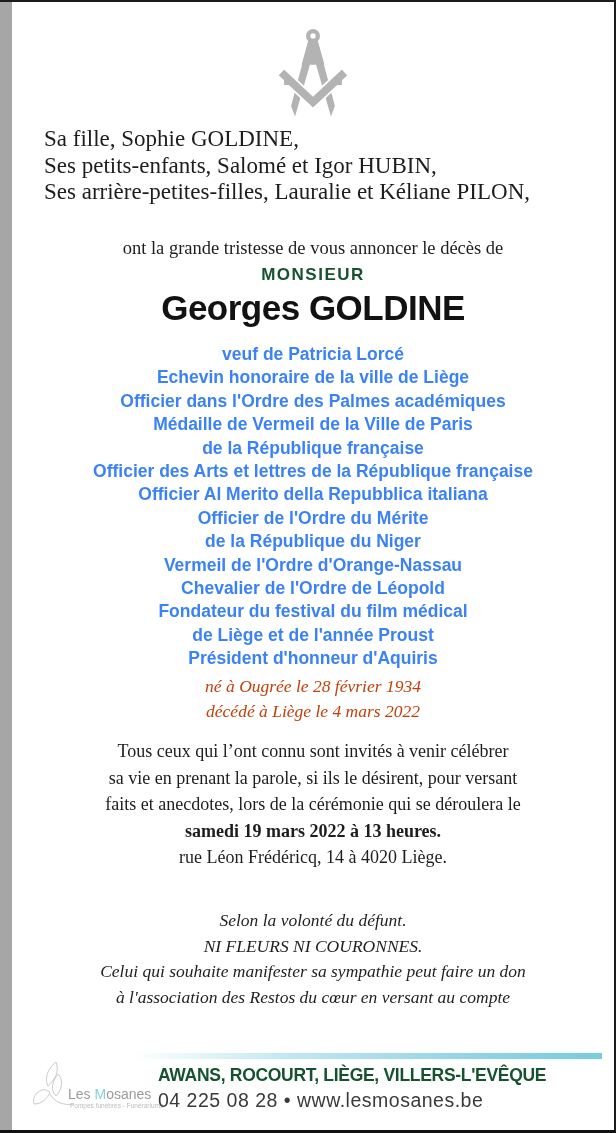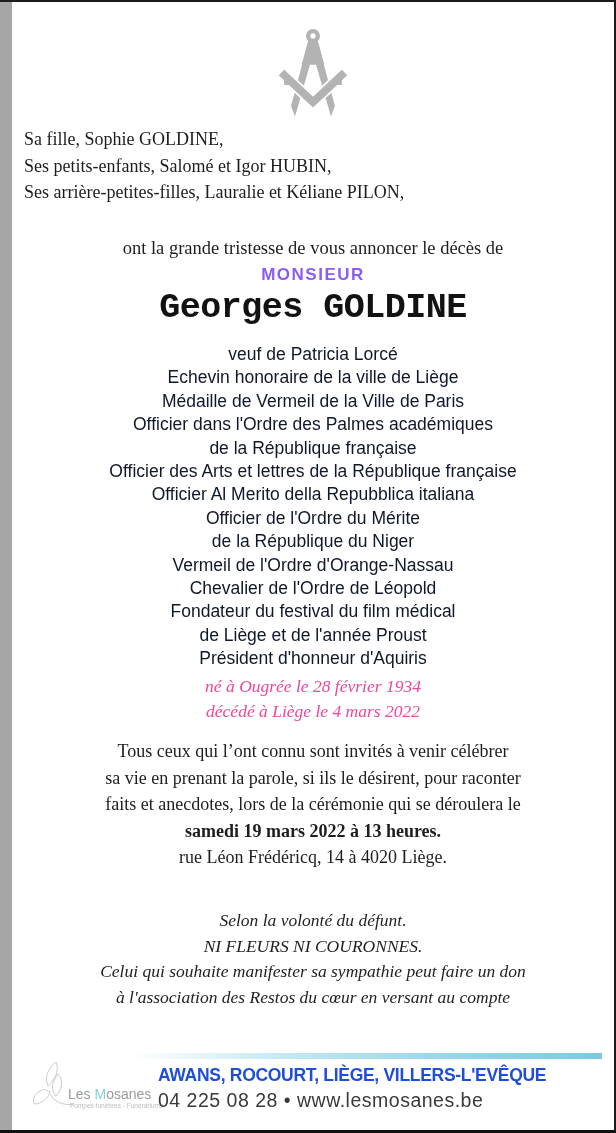--- a/index.html
+++ b/index.html
@@ -17,61 +17,61 @@
   }
   .edge-strip{
     position:absolute;left:0;top:0;width:12px;height:100%;
     background:#a6a6a6;
   }
   .abs{position:absolute;left:12px;right:0;}
   .center{text-align:center;}
 
   .icon-wrap{top:26px;display:flex;justify-content:center;}
 
-  .family{top:124px;padding-left:12px;font-size:18px;line-height:26.5px;font-family:Liberation Serif, serif;}
+  .family{top:124px;padding-left:32px;font-size:23px;line-height:26.5px;font-family:Liberation Serif, serif;}
 
   .announce{top:236px;font-size:18.5px;}
 
   .civility{
     top:263px;
     font-family:"Liberation Sans","DejaVu Sans",sans-serif;
-    font-weight:bold;font-size:17px;letter-spacing:1.5px;color:#8b5cf6;
+    font-weight:bold;font-size:17px;letter-spacing:1.5px;color:#14532d;
   }
   .deceased{
     top:286px;
-    font-family:Liberation Mono, monospace;
+    font-family:Liberation Sans, sans-serif;
     font-weight:bold;font-size:35px;letter-spacing:-0.5px;color:#121212;
   }
   .honors{
     top:341px;
     font-family:"Liberation Sans","DejaVu Sans",sans-serif;
-    font-weight:normal;font-size:17.5px;line-height:23.4px;color:#0f172a;
+    font-weight:bold;font-size:17.5px;line-height:23.4px;color:#3b82f6;
   }
   .dates{
     top:672px;
-    font-style:italic;font-size:17.5px;line-height:25px;color:#ec4899;
+    font-style:italic;font-size:17.5px;line-height:25px;color:#c2410c;
   }
   .ceremony{
     top:736px;font-size:18px;line-height:26.5px;
   }
   .ceremony .bold-date{font-weight:bold;}
   .wishes{
     top:906px;font-style:italic;font-size:17.5px;line-height:25.5px;color:#1f1f1f;
   }
 
   .footer-bar{
     position:absolute;top:1051px;left:130px;width:472px;height:6px;
     background:linear-gradient(to right, rgba(255,255,255,0) 0%, #bfe7f1 35%, #8ed3e6 75%, #79cbe0 100%);
   }
   .footer-text{
     position:absolute;left:158px;top:1061px;width:450px;
     font-family:"Liberation Sans","DejaVu Sans",sans-serif;
   }
   .footer-cities{
-    font-weight:bold;font-size:17.5px;letter-spacing:-0.3px;color:#1d4ed8;line-height:24px;
+    font-weight:bold;font-size:17.5px;letter-spacing:-0.3px;color:#14532d;line-height:24px;
   }
   .footer-contact{
     font-size:19.5px;color:#3a3a3a;letter-spacing:0.5px;line-height:26px;
   }
   .logo{
     position:absolute;left:28px;top:1054px;width:130px;height:64px;
   }
   .logo-name{
     position:absolute;left:40px;top:30px;
     font-family:"Liberation Sans","DejaVu Sans",sans-serif;
@@ -113,42 +113,42 @@
     <div>Ses arrière-petites-filles, Lauralie et Kéliane PILON,</div>
   </div>
 
   <div class="abs center announce">ont la grande tristesse de vous annoncer le décès de</div>
   <div class="abs center civility">MONSIEUR</div>
   <div class="abs center deceased">Georges GOLDINE</div>
 
   <div class="abs center honors">
     <div>veuf de Patricia Lorcé</div>
     <div>Echevin honoraire de la ville de Liège</div>
+    <div>Officier dans l'Ordre des Palmes académiques</div>
     <div>Médaille de Vermeil de la Ville de Paris</div>
-    <div>Officier dans l'Ordre des Palmes académiques</div>
     <div>de la République française</div>
     <div>Officier des Arts et lettres de la République française</div>
     <div>Officier Al Merito della Repubblica italiana</div>
     <div>Officier de l'Ordre du Mérite</div>
     <div>de la République du Niger</div>
     <div>Vermeil de l'Ordre d'Orange-Nassau</div>
     <div>Chevalier de l'Ordre de Léopold</div>
     <div>Fondateur du festival du film médical</div>
     <div>de Liège et de l'année Proust</div>
     <div>Président d'honneur d'Aquiris</div>
   </div>
 
   <div class="abs center dates">
     <div>né à Ougrée le 28 février 1934</div>
     <div>décédé à Liège le 4 mars 2022</div>
   </div>
 
   <div class="abs center ceremony">
     <div>Tous ceux qui l’ont connu sont invités à venir célébrer</div>
-    <div>sa vie en prenant la parole, si ils le désirent, pour raconter</div>
+    <div>sa vie en prenant la parole, si ils le désirent, pour versant</div>
     <div>faits et anecdotes, lors de la cérémonie qui se déroulera le</div>
     <div class="bold-date">samedi 19 mars 2022 à 13 heures.</div>
     <div>rue Léon Frédéricq, 14 à 4020 Liège.</div>
   </div>
 
   <div class="abs center wishes">
     <div>Selon la volonté du défunt.</div>
     <div>NI FLEURS NI COURONNES.</div>
     <div>Celui qui souhaite manifester sa sympathie peut faire un don</div>
     <div>à l'association des Restos du cœur en versant au compte</div>

